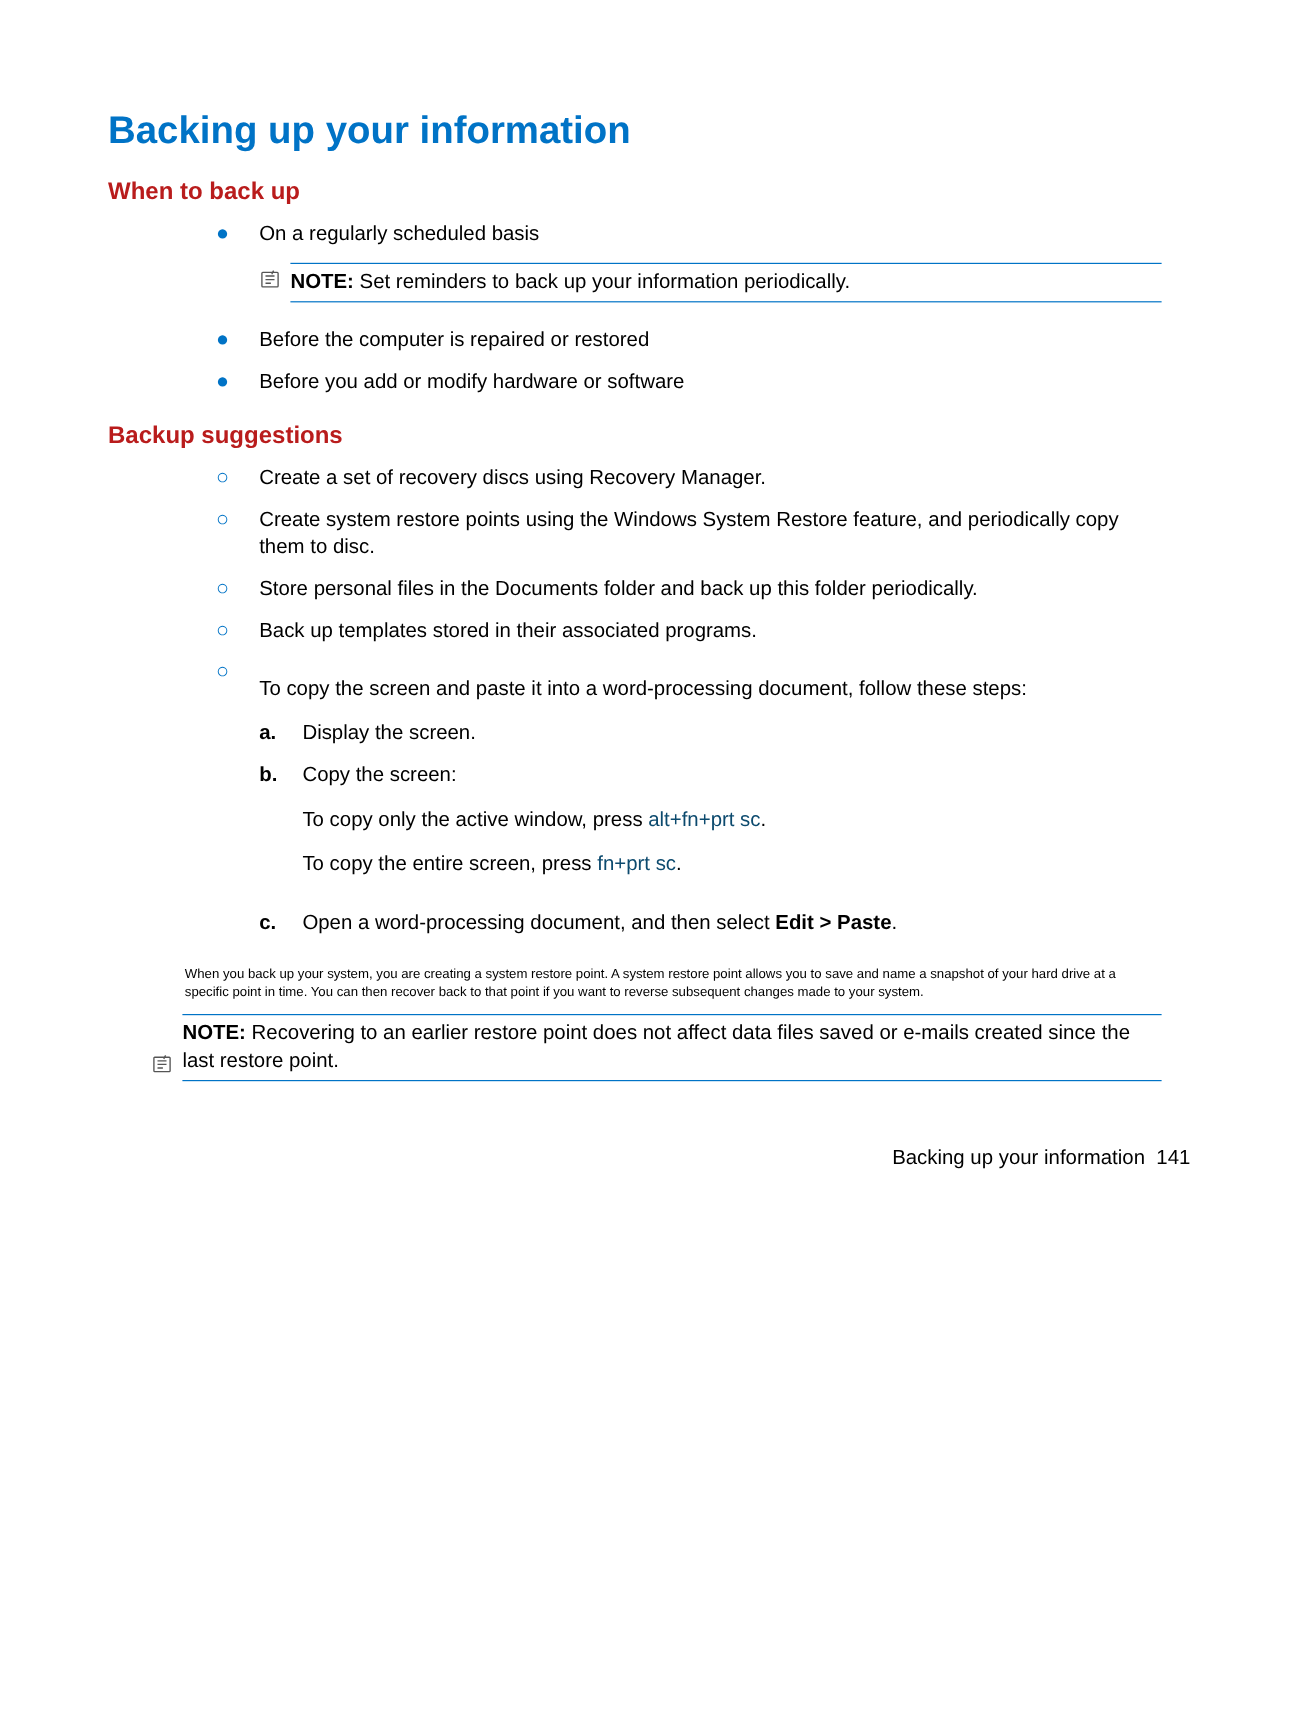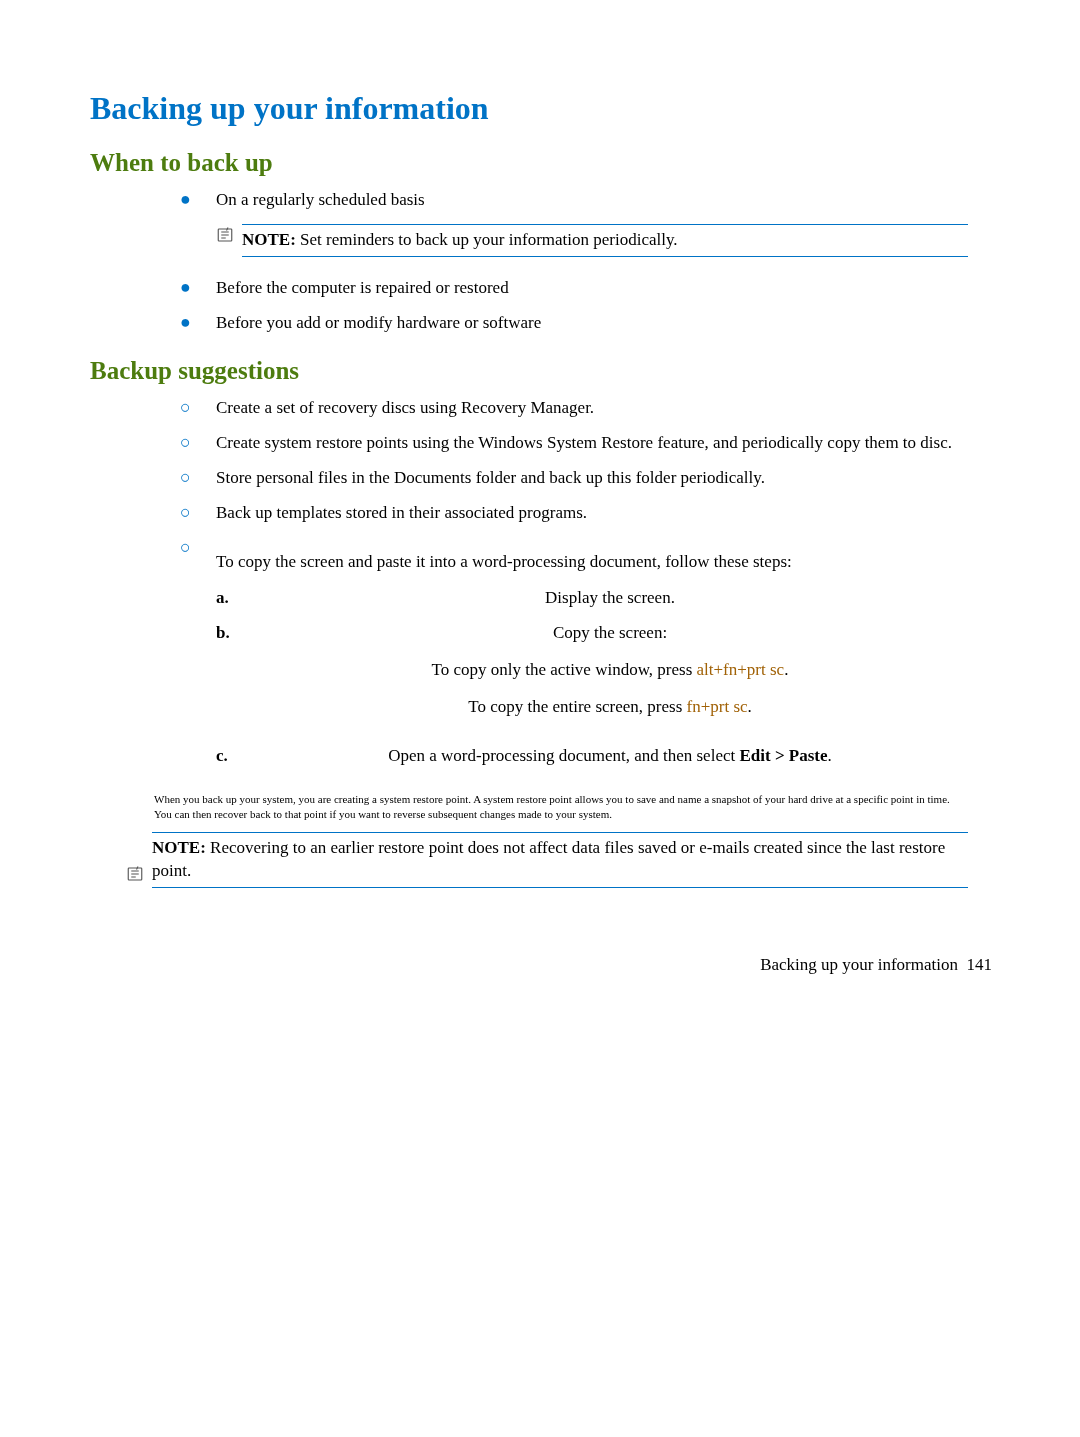--- a/index.html
+++ b/index.html
@@ -8,31 +8,30 @@
       background: #fff;
       font-family: Arial, Helvetica, sans-serif;
       color: #000;
     }
     .page {
       width: 1080px;
       height: 1045px;
       position: relative;
       box-sizing: border-box;
       padding: 90px 112px 0 90px;
-      font-family: Liberation Serif, serif;
     }
     h1.main-title {
       color: #0073c6;
       font-size: 32px;
       font-weight: bold;
       margin: 0 0 16px 0;
     }
     h2.section-title {
-      color: #4d7c0f;
-      font-size: 25px;
+      color: #b91c1c;
+      font-size: 20px;
       font-weight: bold;
       margin: 22px 0 8px 0;
     }
     ul.hollow {
       list-style: none;
       margin: 4px 0 0 0;
       padding: 0 0 0 90px;
     }
     ul.hollow > li {
       display: flex;
@@ -95,27 +94,26 @@
       font-size: 17px;
       line-height: 1.35;
     }
     .ol-marker {
       width: 36px;
       flex: 0 0 36px;
       font-weight: bold;
     }
     .ol-body {
       flex: 1;
-      text-align: center;
     }
     .sub-para {
       margin: 14px 0;
     }
     .kbd {
-      color: #a16207;
+      color: #0c4a6e;
     }
     .bold {
       font-weight: bold;
     }
     .footer {
       position: absolute;
       bottom: 70px;
       right: 88px;
       font-size: 17px;
     }
@@ -126,21 +124,21 @@
 <div class="page">
 
   <h1 class="main-title">Backing up your information</h1>
 
   <h2 class="section-title">When to back up</h2>
   <ul class="hollow">
     <li>
       <span class="bullet">●</span>
       <div class="li-body">
         <span>On a regularly scheduled basis</span>
-        <div class="note-box" style="margin-left:0; margin-top:12px;">
+        <div class="note-box" style="margin-left:0; margin-top:12px;align-items:center;">
           <div class="note-icon">
             <svg width="18" height="18" viewBox="0 0 24 24" fill="none" stroke="#555" stroke-width="1.5">
               <rect x="3" y="4" width="18" height="16" rx="1"></rect>
               <path d="M7 8h10M7 12h10M7 16h6"></path>
               <path d="M16 2l-2 4"></path>
             </svg>
           </div>
           <div class="note-body">
             <span class="note-label">NOTE:</span>
             <span> </span><span>Set reminders to back up your information periodically.</span>

